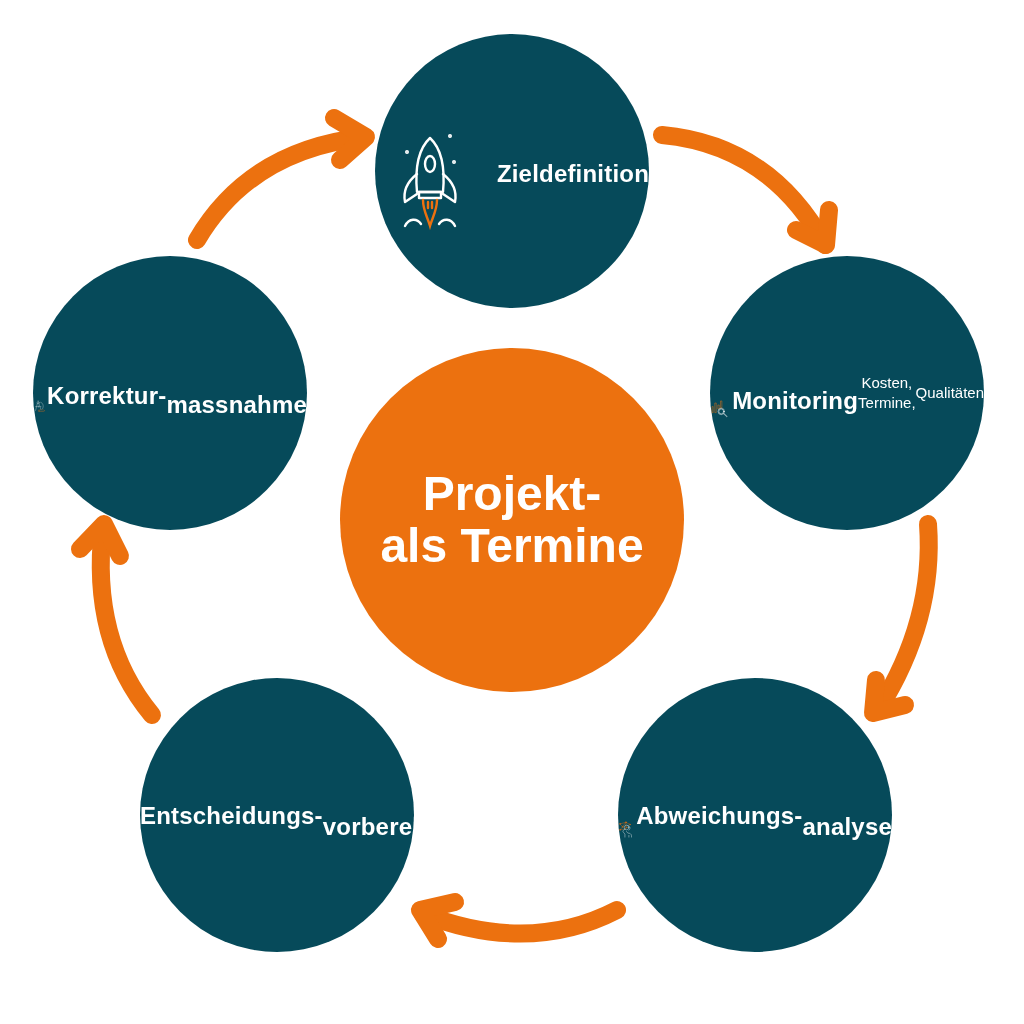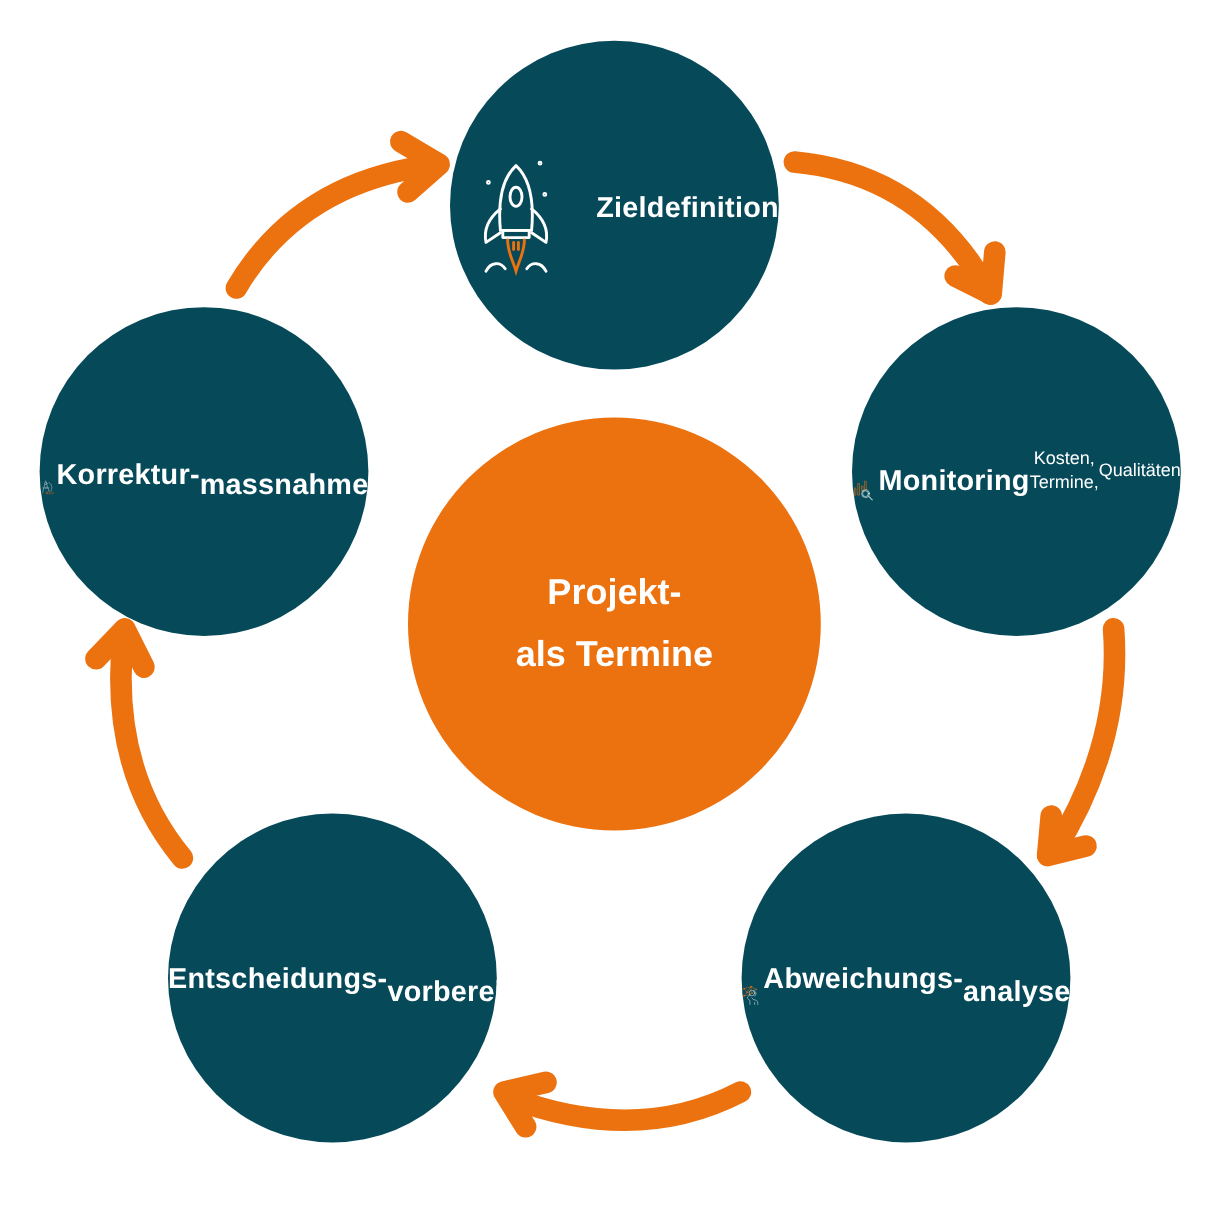--- a/index.html
+++ b/index.html
@@ -3,21 +3,21 @@
 <meta charset="utf-8">
 <style>
   html, body { margin:0; padding:0; background:#ffffff; }
   body { width:1024px; height:1024px; position:relative; overflow:hidden; font-family:"Liberation Sans", sans-serif; }
   .stage { position:absolute; left:0; top:0; width:1024px; height:1024px; }
   .node { position:absolute; border-radius:50%; background:#064a5a; color:#fff; display:flex; flex-direction:row; align-items:center; justify-content:space-between; text-align:center; box-sizing:border-box; }
   .node .icon { width:110px; height:110px; margin-top:38px; }
   .node .label { font-weight:bold; font-size:24px; line-height:30px; letter-spacing:0.2px;margin-top:24px; }
   .node .sub { font-weight:normal; font-size:15px; line-height:20px; }
   .center-node { position:absolute; border-radius:50%; background:#ec710f; color:#fff; display:flex; align-items:center; justify-content:center; text-align:center; }
-  .center-node .title { font-weight:bold; font-size:30px; line-height:52px; }
+  .center-node .title { font-weight:bold; font-size:48px; line-height:52px; }
   svg.arrows { position:absolute; left:0; top:0; }
 </style>
 </head>
 <body>
 
 <div class="stage">
 
   <svg class="arrows" width="1024" height="1024" viewBox="0 0 1024 1024">
     <g fill="none" stroke="#ec710f" stroke-width="18" stroke-linecap="round" stroke-linejoin="round">
 

